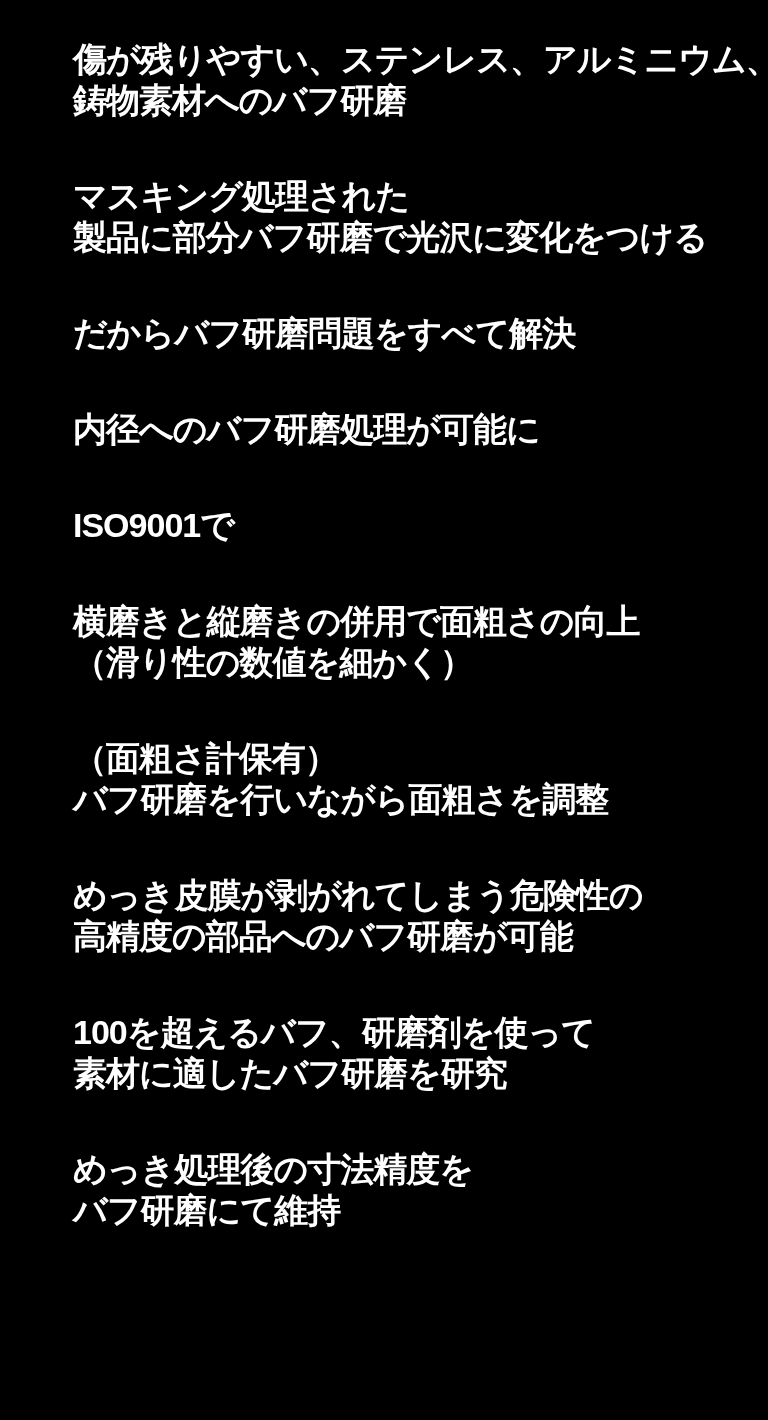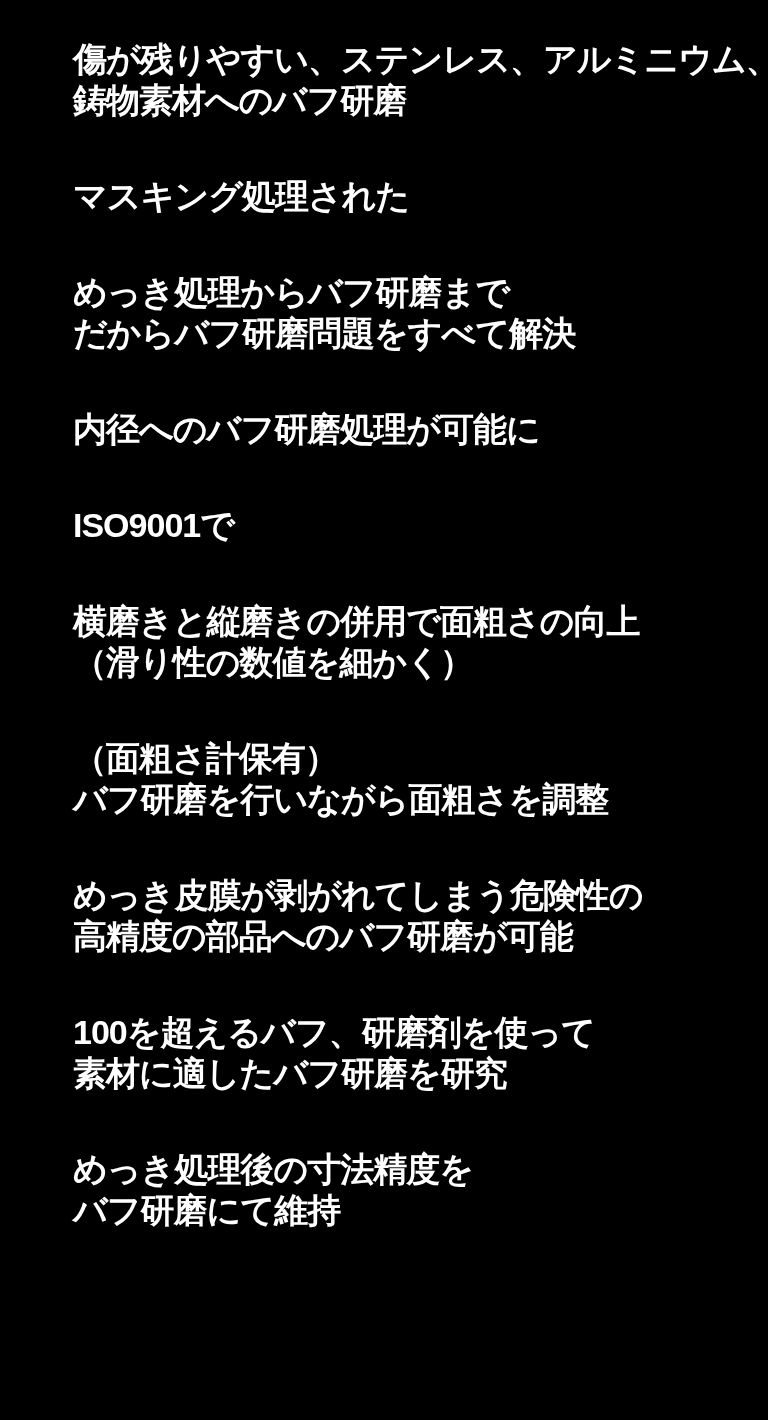--- a/index.html
+++ b/index.html
@@ -62,26 +62,26 @@
       <div class="bullet"></div>
       <div class="text">
         <div class="line">傷が残りやすい、ステンレス、アルミニウム、</div>
         <div class="line">鋳物素材へのバフ研磨</div>
       </div>
     </div>
     <div class="item">
       <div class="bullet"></div>
       <div class="text">
         <div class="line">マスキング処理された</div>
+        <div class="line">製品に部分バフ研磨で光沢に変化をつける</div>
       </div>
     </div>
     <div class="item">
       <div class="bullet"></div>
       <div class="text">
-        <div class="line">めっき処理からバフ研磨まで</div>
         <div class="line">だからバフ研磨問題をすべて解決</div>
       </div>
     </div>
     <div class="item">
       <div class="bullet"></div>
       <div class="text">
         <div class="line">内径へのバフ研磨処理が可能に</div>
       </div>
     </div>
     <div class="item">

